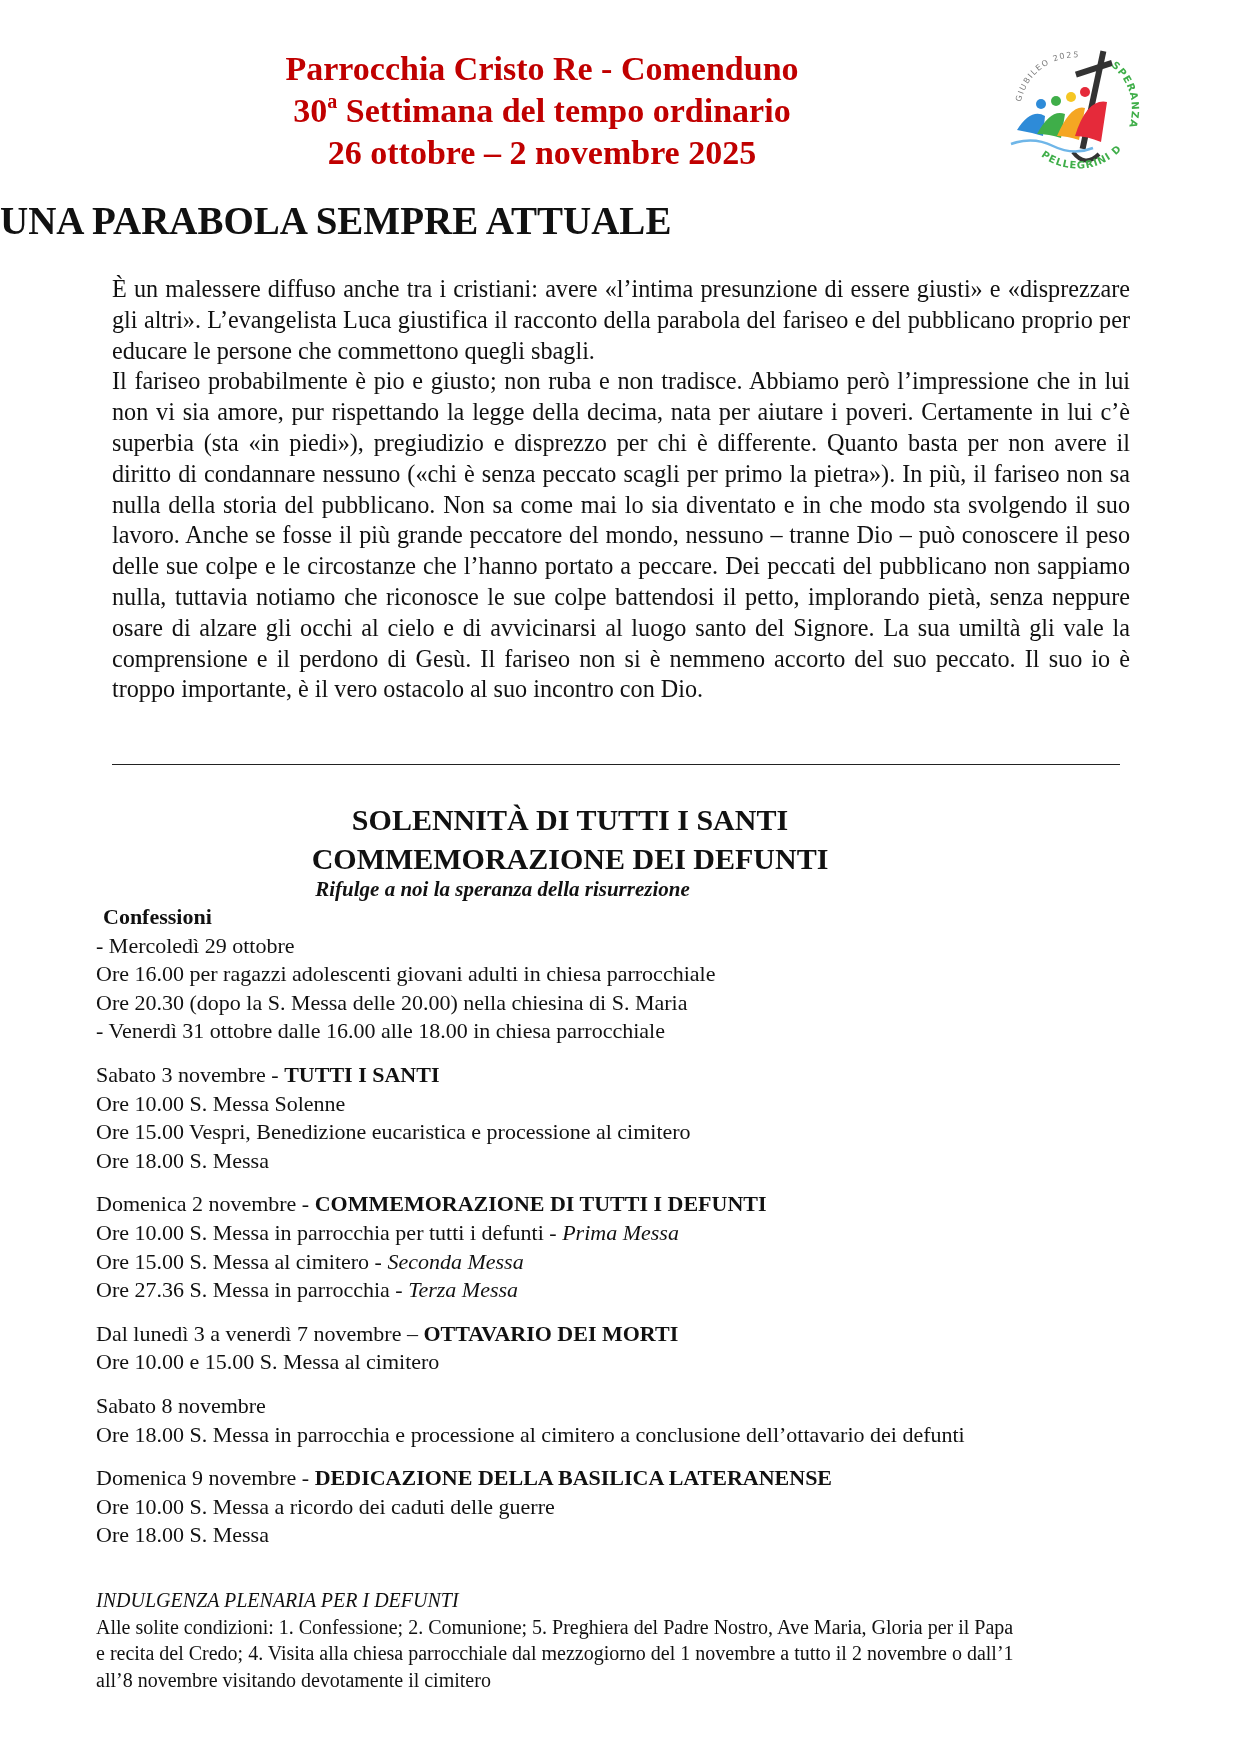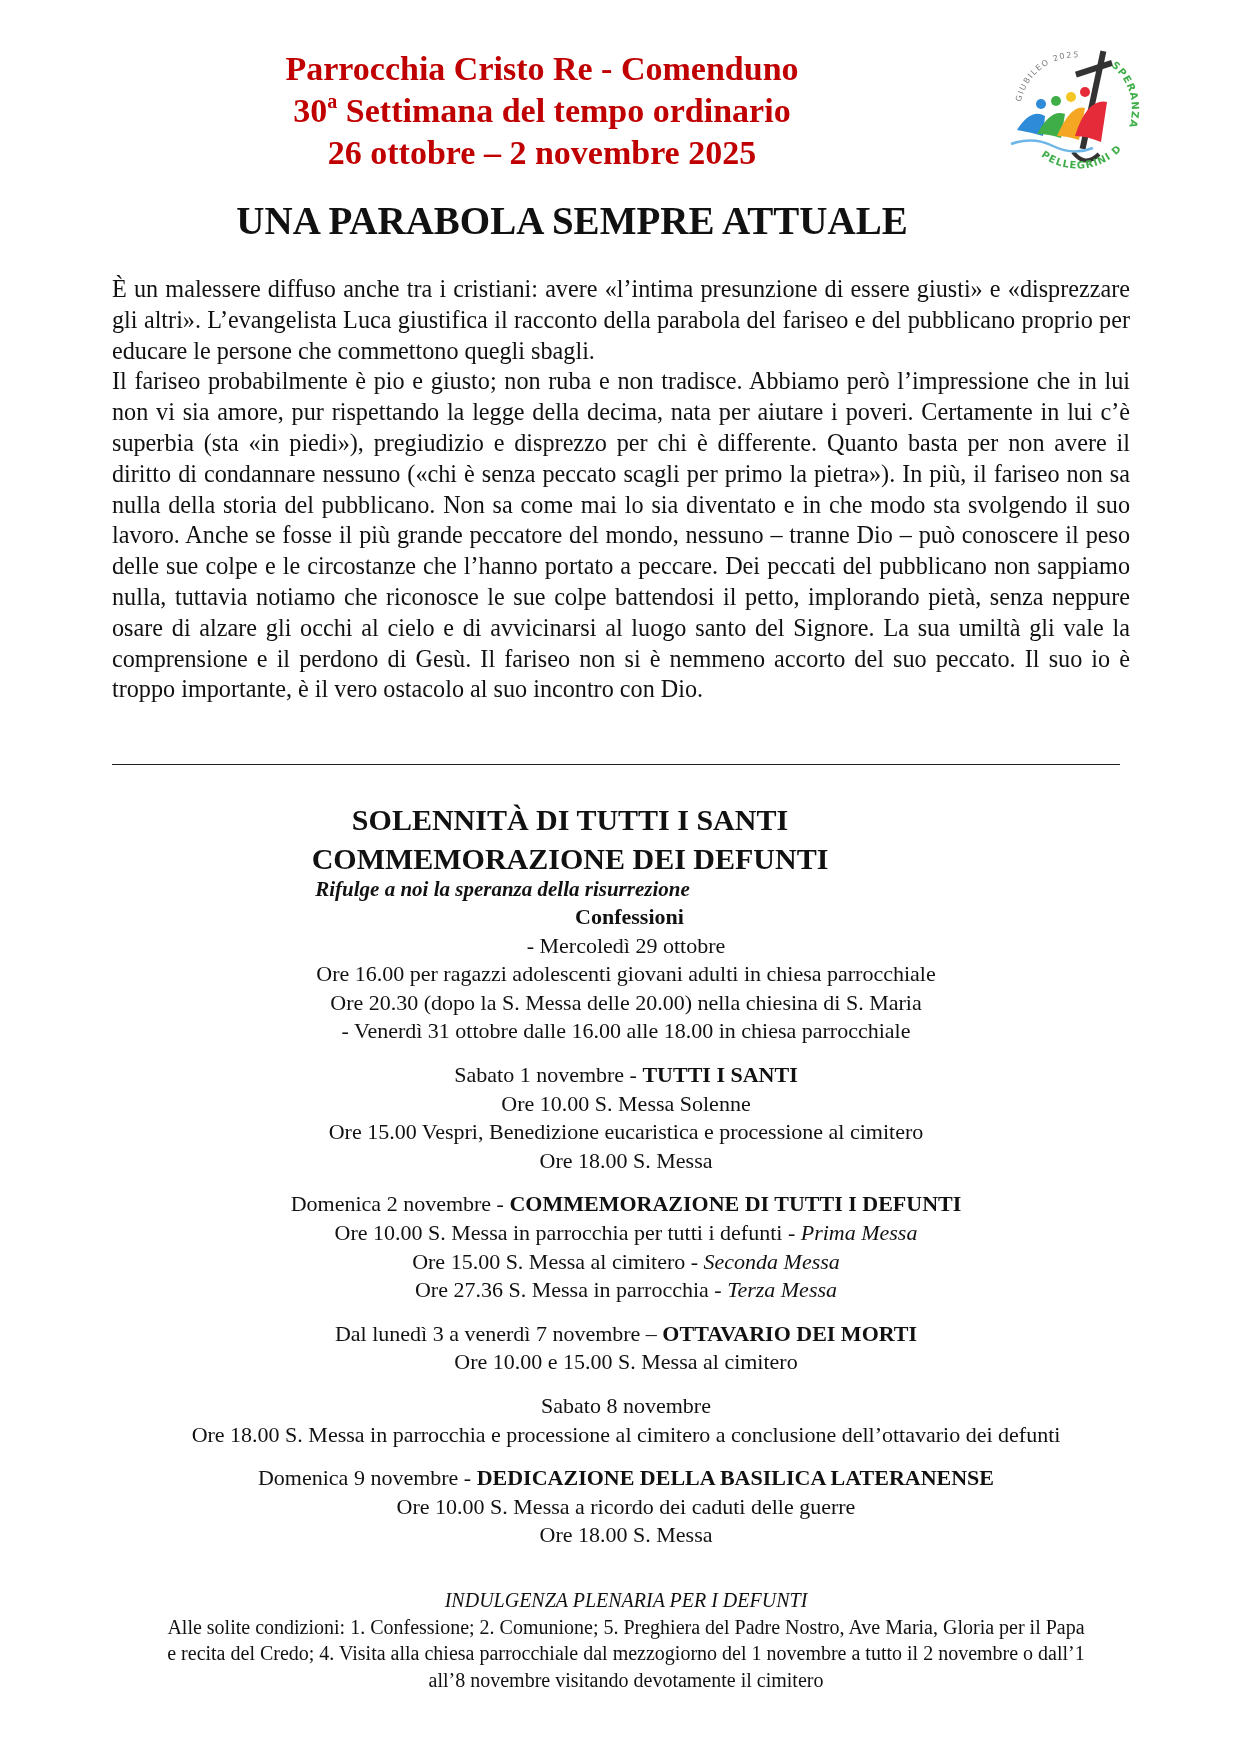--- a/index.html
+++ b/index.html
@@ -10,21 +10,21 @@
     }
     .header {
       position: absolute; left: 0; top: 48px; width: 1084px;
       text-align: center; color: #c00000; font-weight: bold;
       font-size: 34px; line-height: 42px;
     }
     .header sup { font-size: 20px; vertical-align: 14px; line-height: 0; }
     .logo { position: absolute; left: 1003px; top: 44px; width: 150px; height: 140px; }
     .main-title {
       position: absolute; left: 0; top: 198px; width: 1144px;
-      text-align: center; font-weight: bold; font-size: 39px; line-height: 46px; color: #111;
+      font-weight: bold; font-size: 39px; line-height: 46px; color: #111;
     }
     .article {
       position: absolute; left: 112px; top: 274px; width: 1018px;
       font-size: 24.2px; line-height: 30.8px; text-align: justify;
     }
     .article p { margin: 0; }
     .rule {
       position: absolute; left: 112px; top: 764px; width: 1008px; height: 0;
       border-top: 1.6px solid #222;
     }
@@ -34,21 +34,21 @@
     }
     .sec-sub {
       position: absolute; left: 0; top: 876px; width: 1005px;
       text-align: center; font-weight: bold; font-style: italic; font-size: 21px; line-height: 26px;
     }
     .schedule {
       position: absolute; left: 96px; top: 903px; width: 1060px;
       font-size: 22px; line-height: 28.6px;
     }
     .block { margin: 0 0 15px 0; }
-    .line { white-space: nowrap; text-align: center; }
+    .line { white-space: nowrap; }
     .confess-head { font-weight: bold; padding-left: 7px; }
     b { font-weight: bold; margin-top: 32px; }
     .it { font-style: italic; }
     .indulgence {
       position: absolute; left: 96px; top: 1587px; width: 1060px;
       font-size: 20px; line-height: 26.5px;
     }
     .indulgence .head { font-style: italic; }
   </style>
 </head>
@@ -107,21 +107,21 @@
 <div class="schedule">
   <div class="block">
     <div class="line confess-head">Confessioni</div>
     <div class="line">- Mercoledì 29 ottobre</div>
     <div class="line">Ore 16.00 per ragazzi adolescenti giovani adulti in chiesa parrocchiale</div>
     <div class="line">Ore 20.30 (dopo la S. Messa delle 20.00) nella chiesina di S. Maria</div>
     <div class="line">- Venerdì 31 ottobre dalle 16.00 alle 18.00 in chiesa parrocchiale</div>
   </div>
 
   <div class="block">
-    <div class="line"><span>Sabato 1 novembre - </span><b>TUTTI I SANTI</b></div>
+    <div class="line"><span>Sabato 3 novembre - </span><b>TUTTI I SANTI</b></div>
     <div class="line">Ore 10.00 S. Messa Solenne</div>
     <div class="line">Ore 15.00 Vespri, Benedizione eucaristica e processione al cimitero</div>
     <div class="line">Ore 18.00 S. Messa</div>
   </div>
 
   <div class="block">
     <div class="line"><span>Domenica 2 novembre - </span><b>COMMEMORAZIONE DI TUTTI I DEFUNTI</b></div>
     <div class="line"><span>Ore 10.00 S. Messa in parrocchia per tutti i defunti - </span><span class="it">Prima Messa</span></div>
     <div class="line"><span>Ore 15.00 S. Messa al cimitero - </span><span class="it">Seconda Messa</span></div>
     <div class="line"><span>Ore 27.36 S. Messa in parrocchia - </span><span class="it">Terza Messa</span></div>

